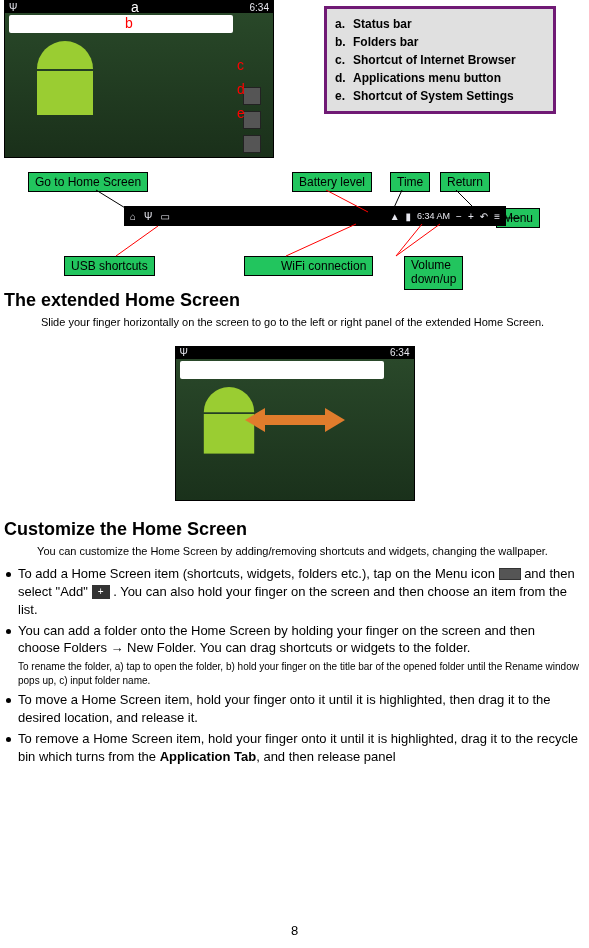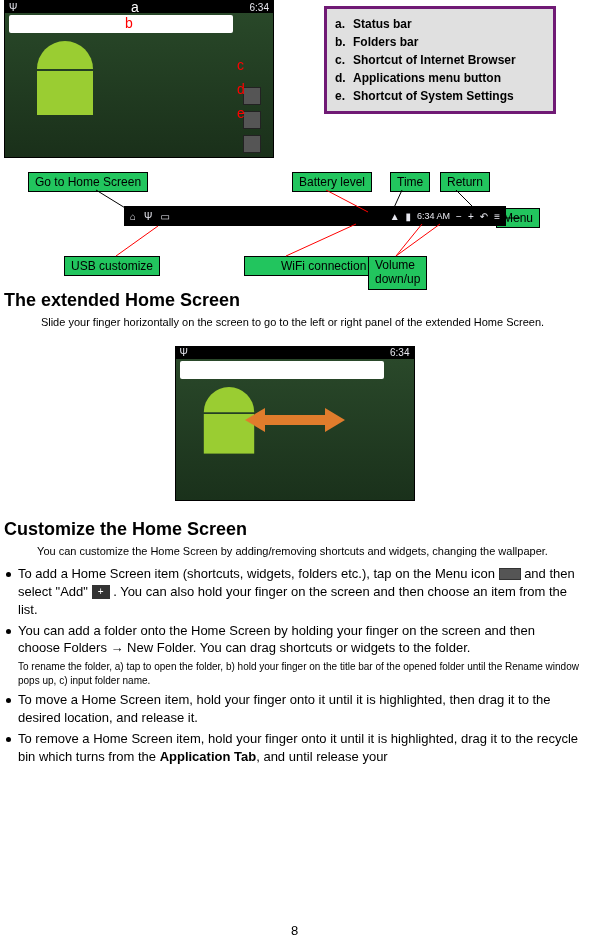--- a/index.html
+++ b/index.html
@@ -107,23 +107,23 @@
     </div>
   </div>
 </div>
 
 <div class="mid-diagram">
   <div class="labelbox lbl-gohome">Go to Home Screen</div>
   <div class="labelbox lbl-battery">Battery level</div>
   <div class="labelbox lbl-time">Time</div>
   <div class="labelbox lbl-return">Return</div>
   <div class="labelbox lbl-menu">Menu</div>
-  <div class="labelbox lbl-usb">USB customize</div>
+  <div class="labelbox lbl-usb">USB shortcuts</div>
   <div class="labelbox lbl-wifi">WiFi connection</div>
-  <div class="labelbox lbl-volume" style="white-space:pre;">Volume
+  <div class="labelbox lbl-volume" style="white-space:pre;margin-left:36px;">Volume
 down/up</div>
 
   <div class="statusbar-wide">
     <div class="sb-left">
       <span class="sb-glyph">⌂</span>
       <span class="sb-glyph">Ψ</span>
       <span class="sb-glyph">▭</span>
     </div>
     <div class="sb-right">
       <span class="sb-glyph">▲</span>
@@ -181,17 +181,17 @@
   <li>
     <span>You can add a folder onto the Home Screen by holding your finger on the screen and then choose Folders → New Folder. You can drag shortcuts or widgets to the folder.</span>
   </li>
 </ul>
 <p class="sub-indent">To rename the folder, a) tap to open the folder, b) hold your finger on the title bar of the opened folder until the Rename window pops up, c) input folder name.</p>
 <ul class="bullets">
   <li>
     <span>To move a Home Screen item, hold your finger onto it until it is highlighted, then drag it to the desired location, and release it.</span>
   </li>
   <li>
-    <span>To remove a Home Screen item, hold your finger onto it until it is highlighted, drag it to the recycle bin which turns from the </span><b>Application Tab</b><span>, and until release your</span>
+    <span>To remove a Home Screen item, hold your finger onto it until it is highlighted, drag it to the recycle bin which turns from the </span><b>Application Tab</b><span>, and then release panel</span>
   </li>
 </ul>
 
 <div class="pagenum">8</div>
 
 </body></html>

